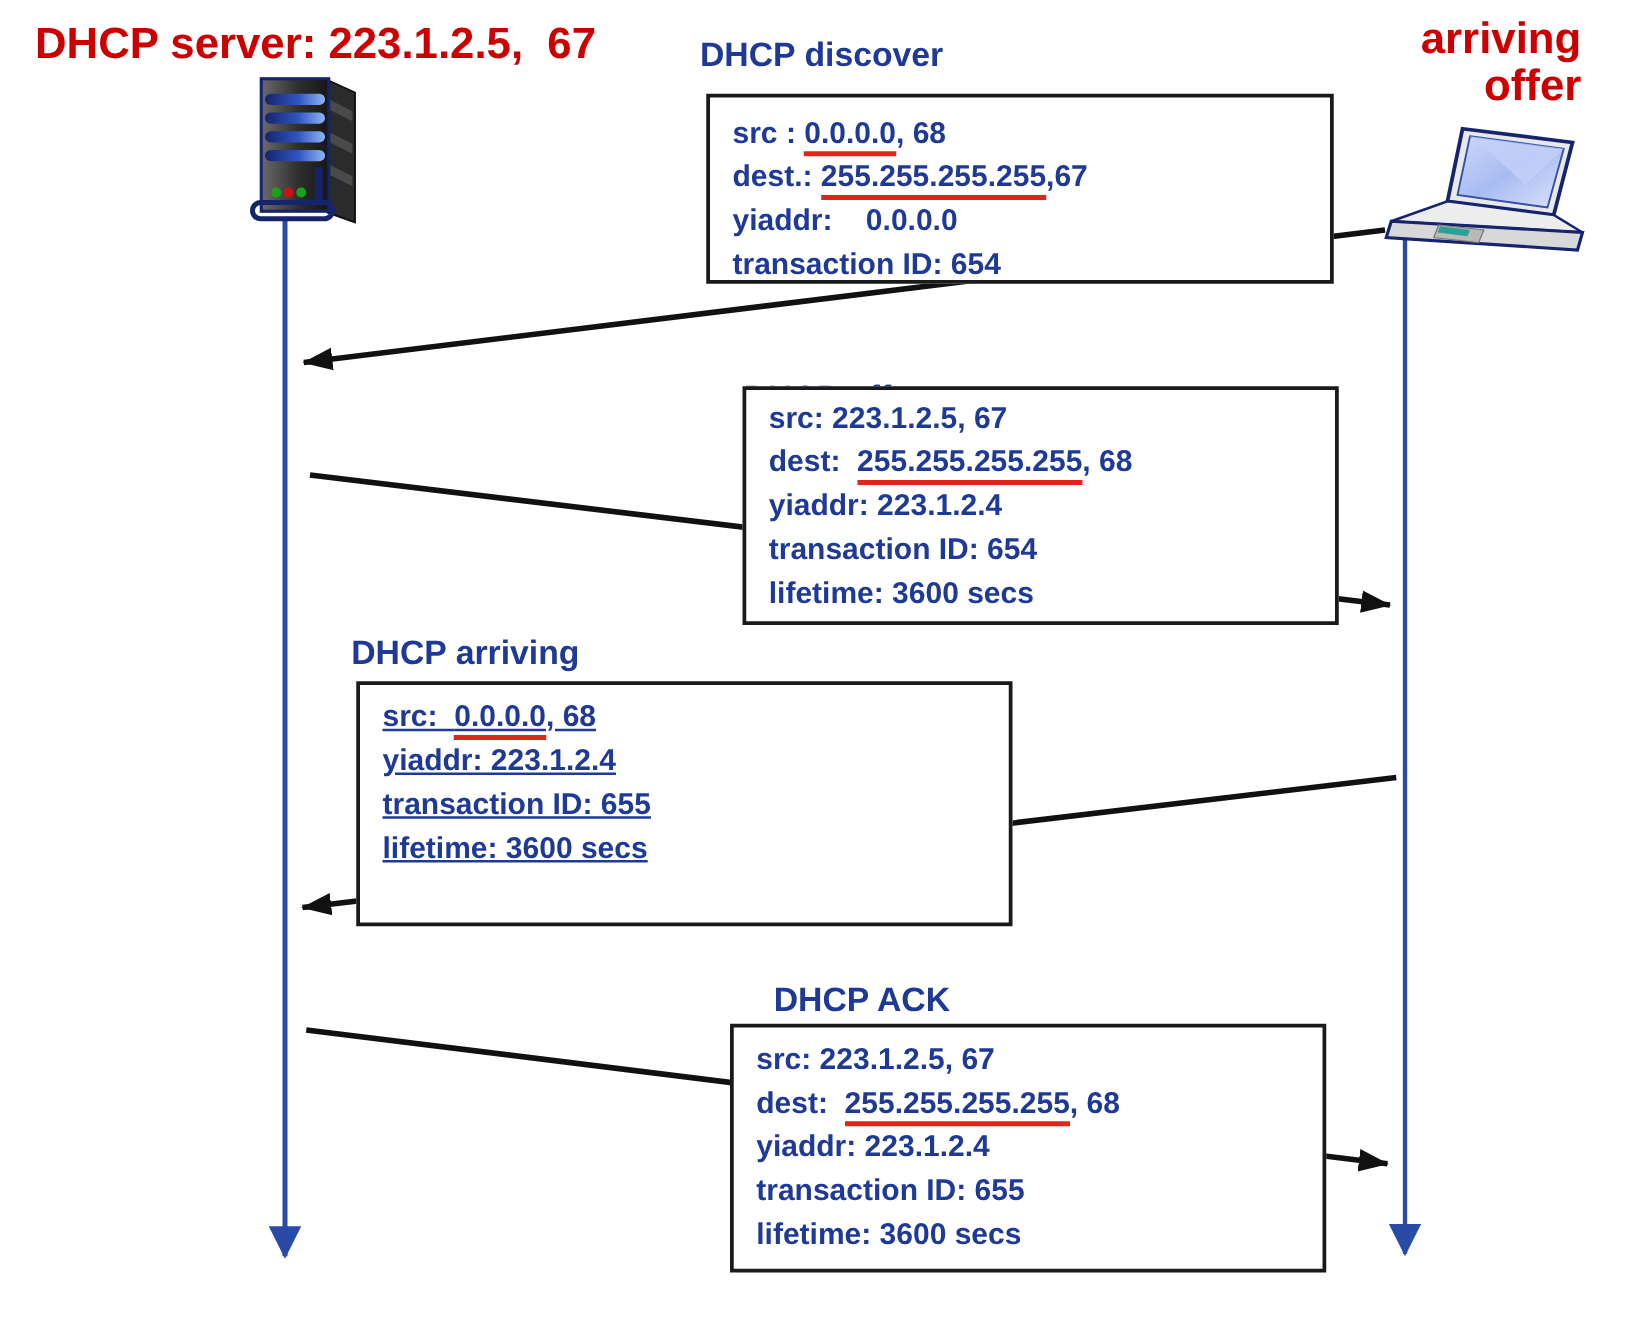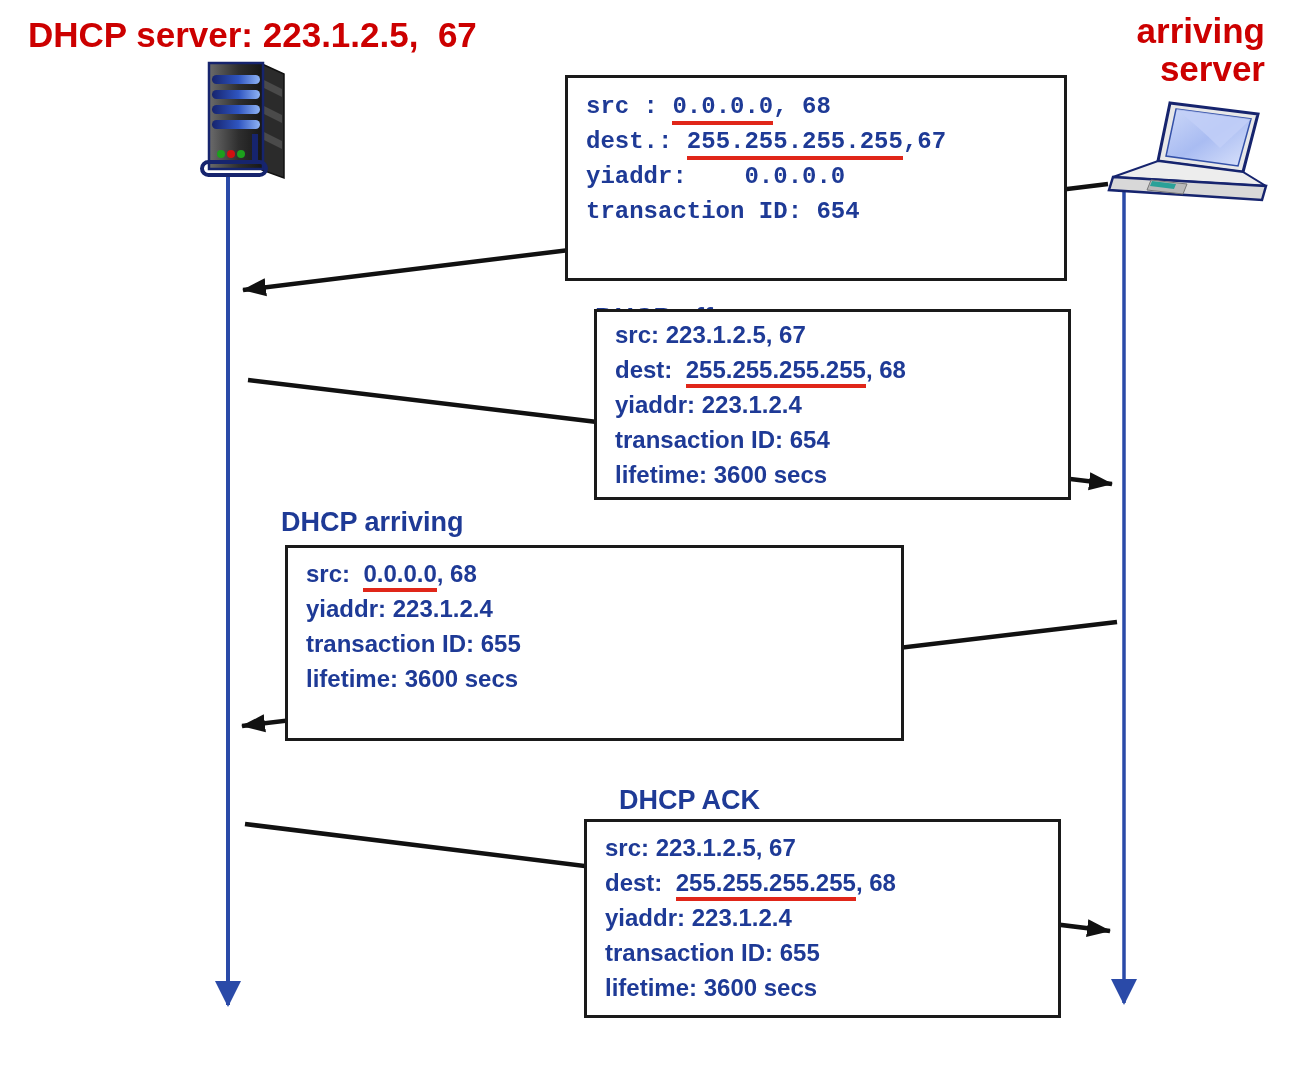--- a/index.html
+++ b/index.html
@@ -87,40 +87,41 @@
       <path d="M1176,109 L1251,119 L1220,148 Q1200,128 1176,109 Z" fill="#c3d0f7" opacity="0.8"></path>
       <polygon points="1158,161 1243,172 1266,186 1113,177" fill="#ededed" stroke="#16246e" stroke-width="2"></polygon>
       <polygon points="1113,177 1266,186 1262,200 1109,190" fill="#d8d8d8" stroke="#16246e" stroke-width="2.5"></polygon>
       <polygon points="1151,180 1187,184 1183,194 1147,190" fill="#b9b9b9" stroke="#777" stroke-width="1"></polygon>
       <polygon points="1152,181 1176,184 1174,189 1150,186" fill="#2aa198"></polygon>
     </g>
   </svg>
 
   <div class="red-title" style="left:28px;top:16px;">DHCP server: 223.1.2.5,  67</div>
   <div id="client-title" class="red-title" style="left:1075px;top:12px;width:190px;">arriving
-server</div>
+offer</div>
 
+  <div class="msg-label" style="left:560px;top:29px;">DHCP discover</div>
   <div class="msg-label" style="left:595px;top:273px;margin-top:30px;">DHCP offer</div>
   <div class="msg-label" style="left:281px;top:507px;">DHCP arriving</div>
   <div class="msg-label" style="left:586px;top:785px;margin-left:33px;">DHCP ACK</div>
 
-  <div class="msg-box pad-top-12" style="left:565px;top:75px;width:502px;height:206px;font-family:Liberation Mono, monospace;">
+  <div class="msg-box pad-top-12" style="left:565px;top:75px;width:502px;height:152px;">
       <div class="msg-line"><span>src : </span><span class="redline">0.0.0.0</span><span>, 68</span></div>
       <div class="msg-line"><span>dest.: </span><span class="redline">255.255.255.255</span><span>,67</span></div>
       <div class="msg-line"><span>yiaddr:    0.0.0.0</span></div>
       <div class="msg-line"><span>transaction ID: 654</span></div>
     </div>
   <div class="msg-box pad-top-6" style="left:594px;top:309px;width:477px;height:191px;">
       <div class="msg-line"><span>src: 223.1.2.5, 67</span></div>
       <div class="msg-line"><span>dest:  </span><span class="redline">255.255.255.255</span><span>, 68</span></div>
       <div class="msg-line"><span>yiaddr: 223.1.2.4</span></div>
       <div class="msg-line"><span>transaction ID: 654</span></div>
       <div class="msg-line"><span>lifetime: 3600 secs</span></div>
     </div>
-  <div class="msg-box pad-top-9" style="left:285px;top:545px;width:619px;height:196px;">
+  <div class="msg-box pad-top-9" style="left:285px;top:545px;width:525px;height:196px;text-decoration:underline;">
       <div class="msg-line"><span>src:  </span><span class="redline">0.0.0.0</span><span>, 68</span></div>
       <div class="msg-line"><span>yiaddr: 223.1.2.4</span></div>
       <div class="msg-line"><span>transaction ID: 655</span></div>
       <div class="msg-line"><span>lifetime: 3600 secs</span></div>
     </div>
   <div class="msg-box pad-top-9" style="left:584px;top:819px;width:477px;height:199px;">
       <div class="msg-line"><span>src: 223.1.2.5, 67</span></div>
       <div class="msg-line"><span>dest:  </span><span class="redline">255.255.255.255</span><span>, 68</span></div>
       <div class="msg-line"><span>yiaddr: 223.1.2.4</span></div>
       <div class="msg-line"><span>transaction ID: 655</span></div>

